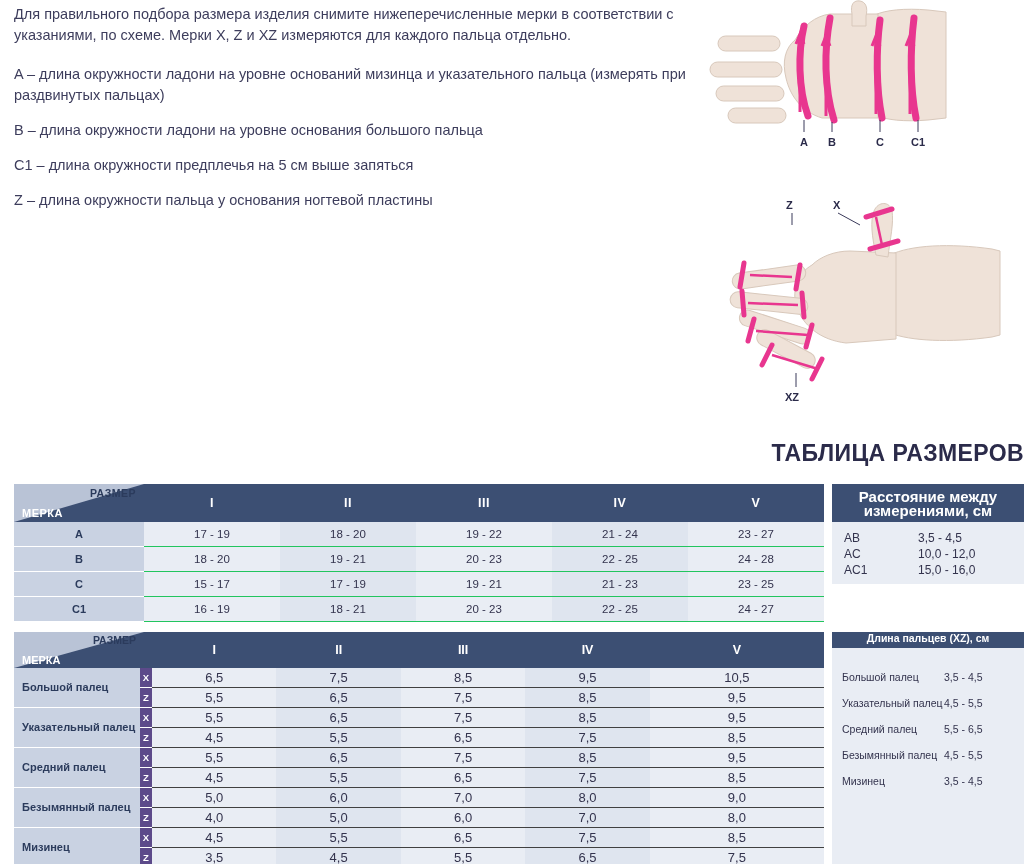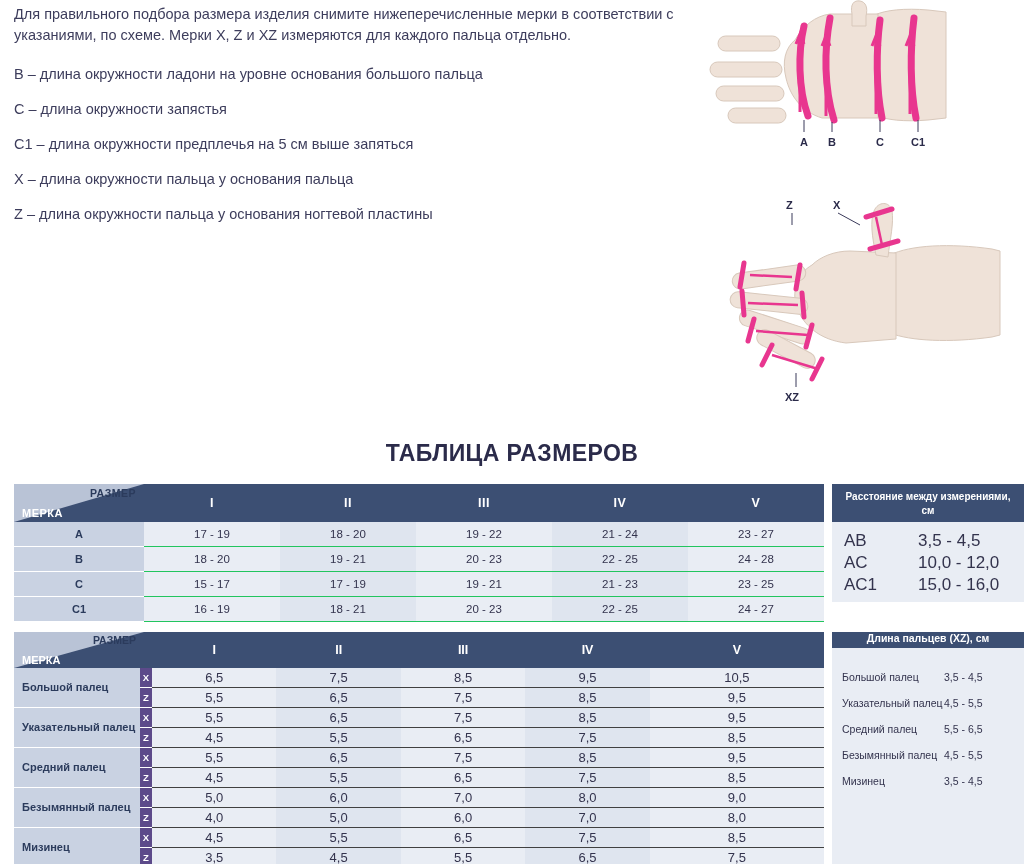--- a/index.html
+++ b/index.html
@@ -65,21 +65,21 @@
     fill: #2b2b4a;
     font-family: "Liberation Sans", sans-serif;
   }
 
   
   .table-title {
     position: absolute;
     left: 0;
     top: 440px;
     width: 1024px;
-    text-align: center;
+    text-align: right;
     font-size: 23px;
     font-weight: bold;
     color: #2b2b4a;
     letter-spacing: 0.4px;
   }
 
   
   .tbl {
     border-collapse: collapse;
     font-size: 11px;
@@ -172,30 +172,30 @@
   .side1 {
     position: absolute;
     left: 832px;
     top: 484px;
     width: 192px;
     background: #e9edf4;
   }
   .side1 .sidehdr {
     background: #3c4f73;
     color: #fff;
-    font-size: 10px;
+    font-size: 15px;
     font-weight: bold;
     text-align: center;
     padding: 6px 8px;
     line-height: 14px;
     height: 26px;
   }
   .side1 .rows {
     padding: 8px 0 6px 0;
-    font-size: 17px;
+    font-size: 12px;
   }
   .side1 .srow {
     display: flex;
     padding: 1px 0;
   }
   .side1 .skey {
     width: 74px;
     padding-left: 12px;
     color: #33334d;
   }
@@ -319,24 +319,23 @@
     color: #33334d;
   }
 </style>
 </head>
 <body>
 
 <div class="page">
 
   <div class="intro">
     <p class="lead">Для правильного подбора размера изделия снимите нижеперечисленные мерки в соответствии с указаниями, по схеме. Мерки X, Z и XZ измеряются для каждого пальца отдельно.</p>
+    <p class="legend-line">A – длина окружности ладони на уровне оснований мизинца и указательного пальца (измерять при раздвинутых пальцах)</p>
     <p class="legend-line">B – длина окружности ладони на уровне основания большого пальца</p>
-    <p class="legend-line">C – длина окружности запястья</p>
     <p class="legend-line">C1 – длина окружности предплечья на 5 см выше запяться</p>
-    <p class="legend-line">X – длина окружности пальца у основания пальца</p>
     <p class="legend-line">Z – длина окружности пальца у основания ногтевой пластины</p>
   </div>
 
   <div class="hand-top">
     <svg width="324" height="170" viewBox="0 0 324 170" xmlns="http://www.w3.org/2000/svg">
 
       <path d="M175,15 C185,10 205,8 228,10 L246,12 L246,118 L228,120 C205,122 185,120 175,115 Z" fill="#efe2d8" stroke="#d8c8bb" stroke-width="1"></path>
 
       <path d="M95,40 C85,48 82,62 86,78 C90,96 102,112 122,118 L178,118 L178,14 L130,14
                C115,16 103,26 95,40 Z" fill="#efe2d8" stroke="#d8c8bb" stroke-width="1"></path>

